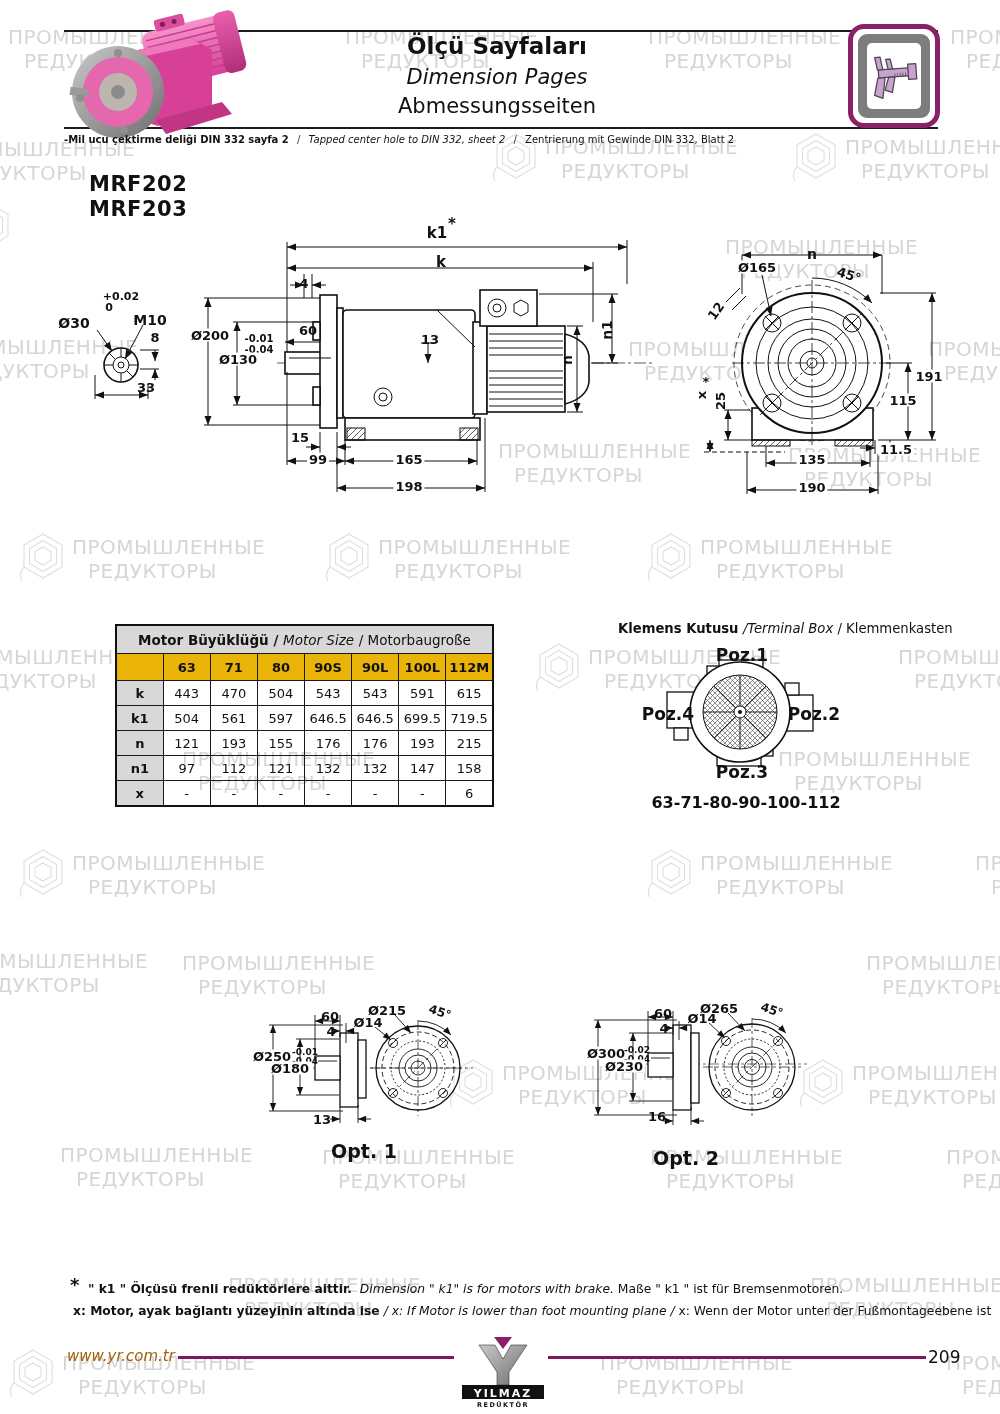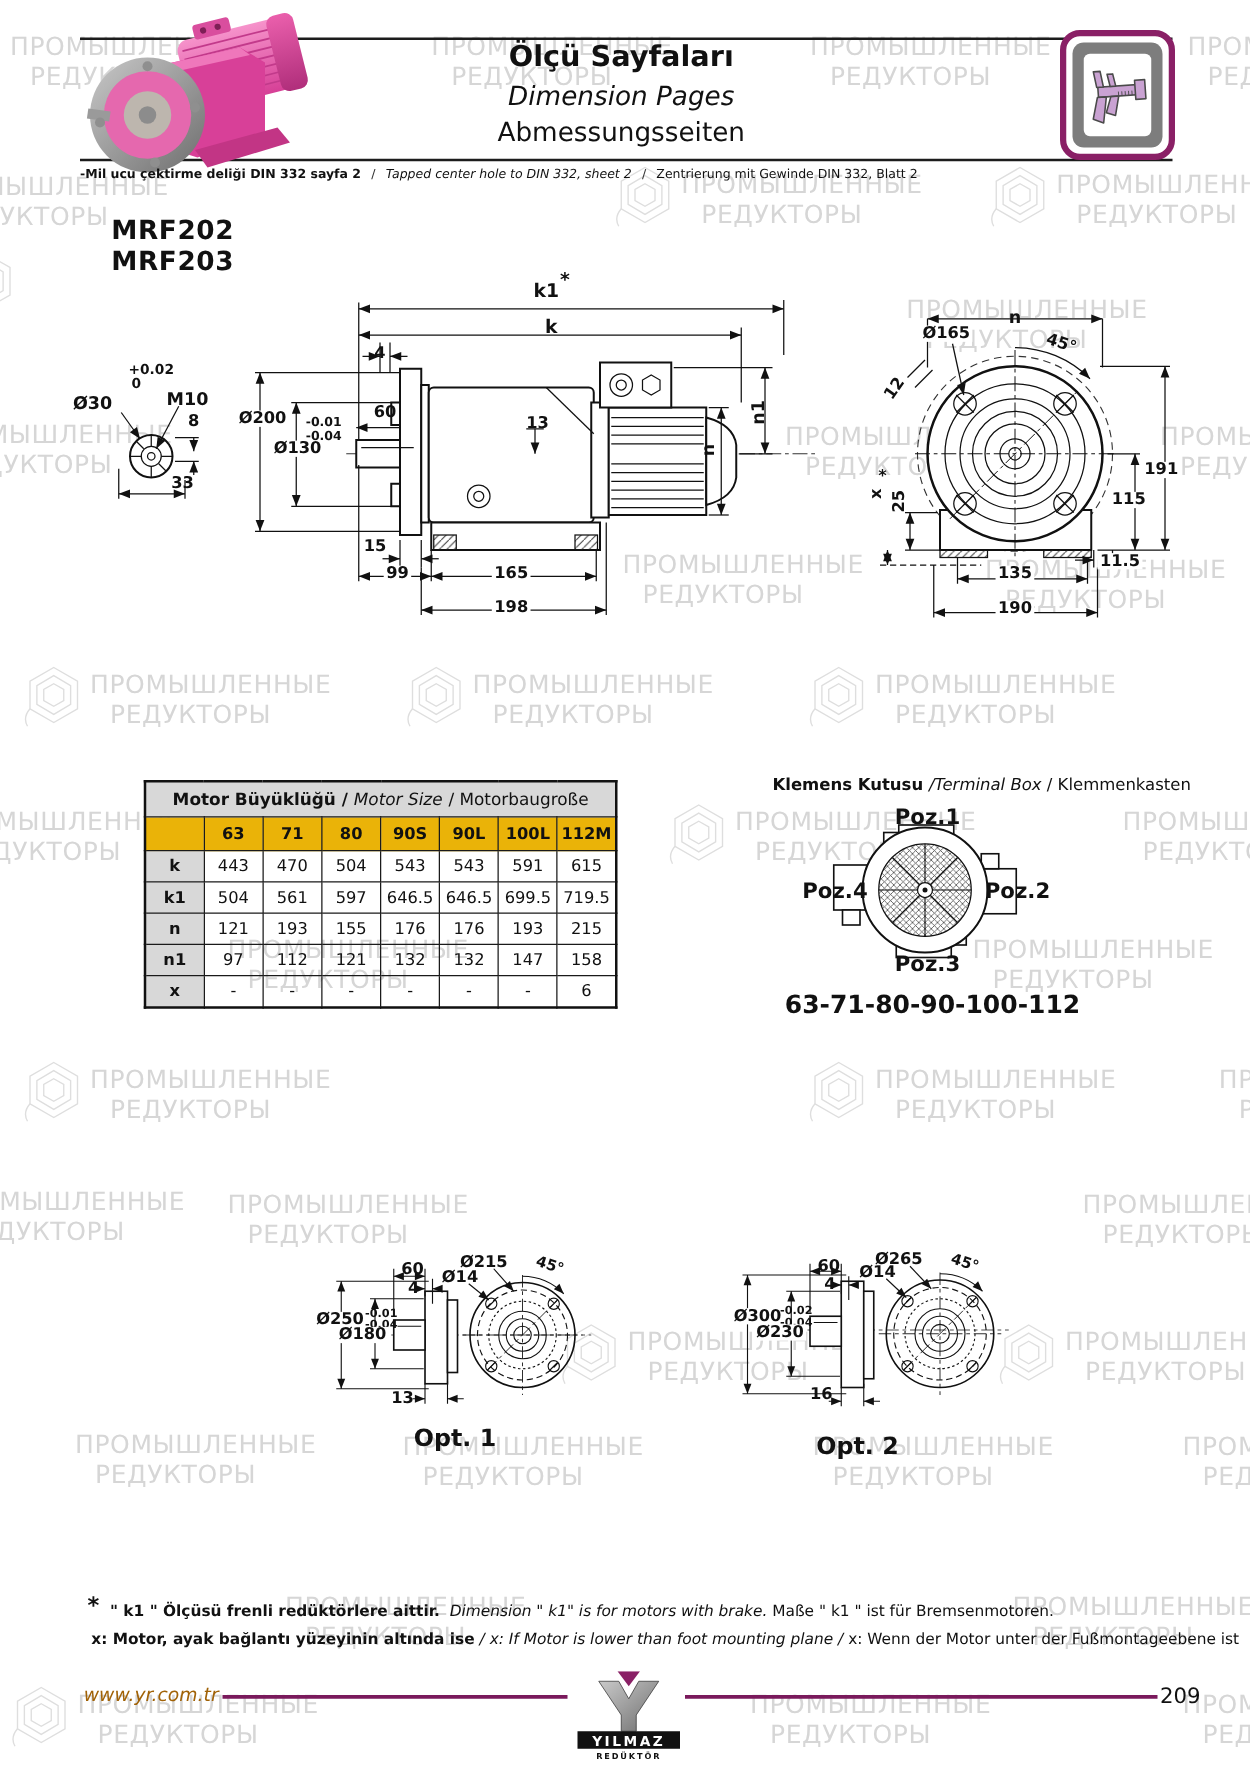--- a/index.html
+++ b/index.html
@@ -812,21 +812,21 @@
       <span class="dim" style="left: 720px; top: 401px; transform: translate(-50%, -50%) rotate(-90deg);">25</span>
       <span class="dim" style="left: 701px; top: 395px; transform: translate(-50%, -50%) rotate(-90deg);">x</span>
       <span class="dim" style="left: 706px; top: 381px;">*</span>
       <span class="dim bg" style="left: 896px; top: 449px;">11.5</span>
       <span class="dim bg" style="left: 812px; top: 459px;">135</span>
       <span class="dim bg" style="left: 812px; top: 487px;">190</span>
       <span class="dim" style="left: 742px; top: 655px; font-size: 17px;">Poz.1</span>
       <span class="dim" style="left: 814px; top: 714px; font-size: 17px;">Poz.2</span>
       <span class="dim" style="left: 742px; top: 772px; font-size: 17px;">Poz.3</span>
       <span class="dim" style="left: 668px; top: 714px; font-size: 17px;">Poz.4</span>
-      <span class="dim" style="left: 746px; top: 803px; font-size: 20px;">63-71-80-90-100-112</span>
+      <span class="dim" style="left: 746px; top: 803px; font-size: 16px;">63-71-80-90-100-112</span>
       <span class="dim" style="left: 330px; top: 1016px;">60</span>
       <span class="dim" style="left: 331px; top: 1031px;">4</span>
       <span class="dim bg" style="left: 272px; top: 1056px;">Ø250</span>
       <span class="dim" style="left: 305px; top: 1052px; font-size: 9px;">-0.01</span>
       <span class="dim" style="left: 305px; top: 1061px; font-size: 9px;">-0.04</span>
       <span class="dim bg" style="left: 290px; top: 1068px;">Ø180</span>
       <span class="dim" style="left: 322px; top: 1119px;">13</span>
       <span class="dim" style="left: 387px; top: 1010px;">Ø215</span>
       <span class="dim" style="left: 368px; top: 1022px;">Ø14</span>
       <span class="dim" style="left: 440px; top: 1012px; font-size: 12px; transform: translate(-50%, -50%) rotate(18deg);">45°</span>

